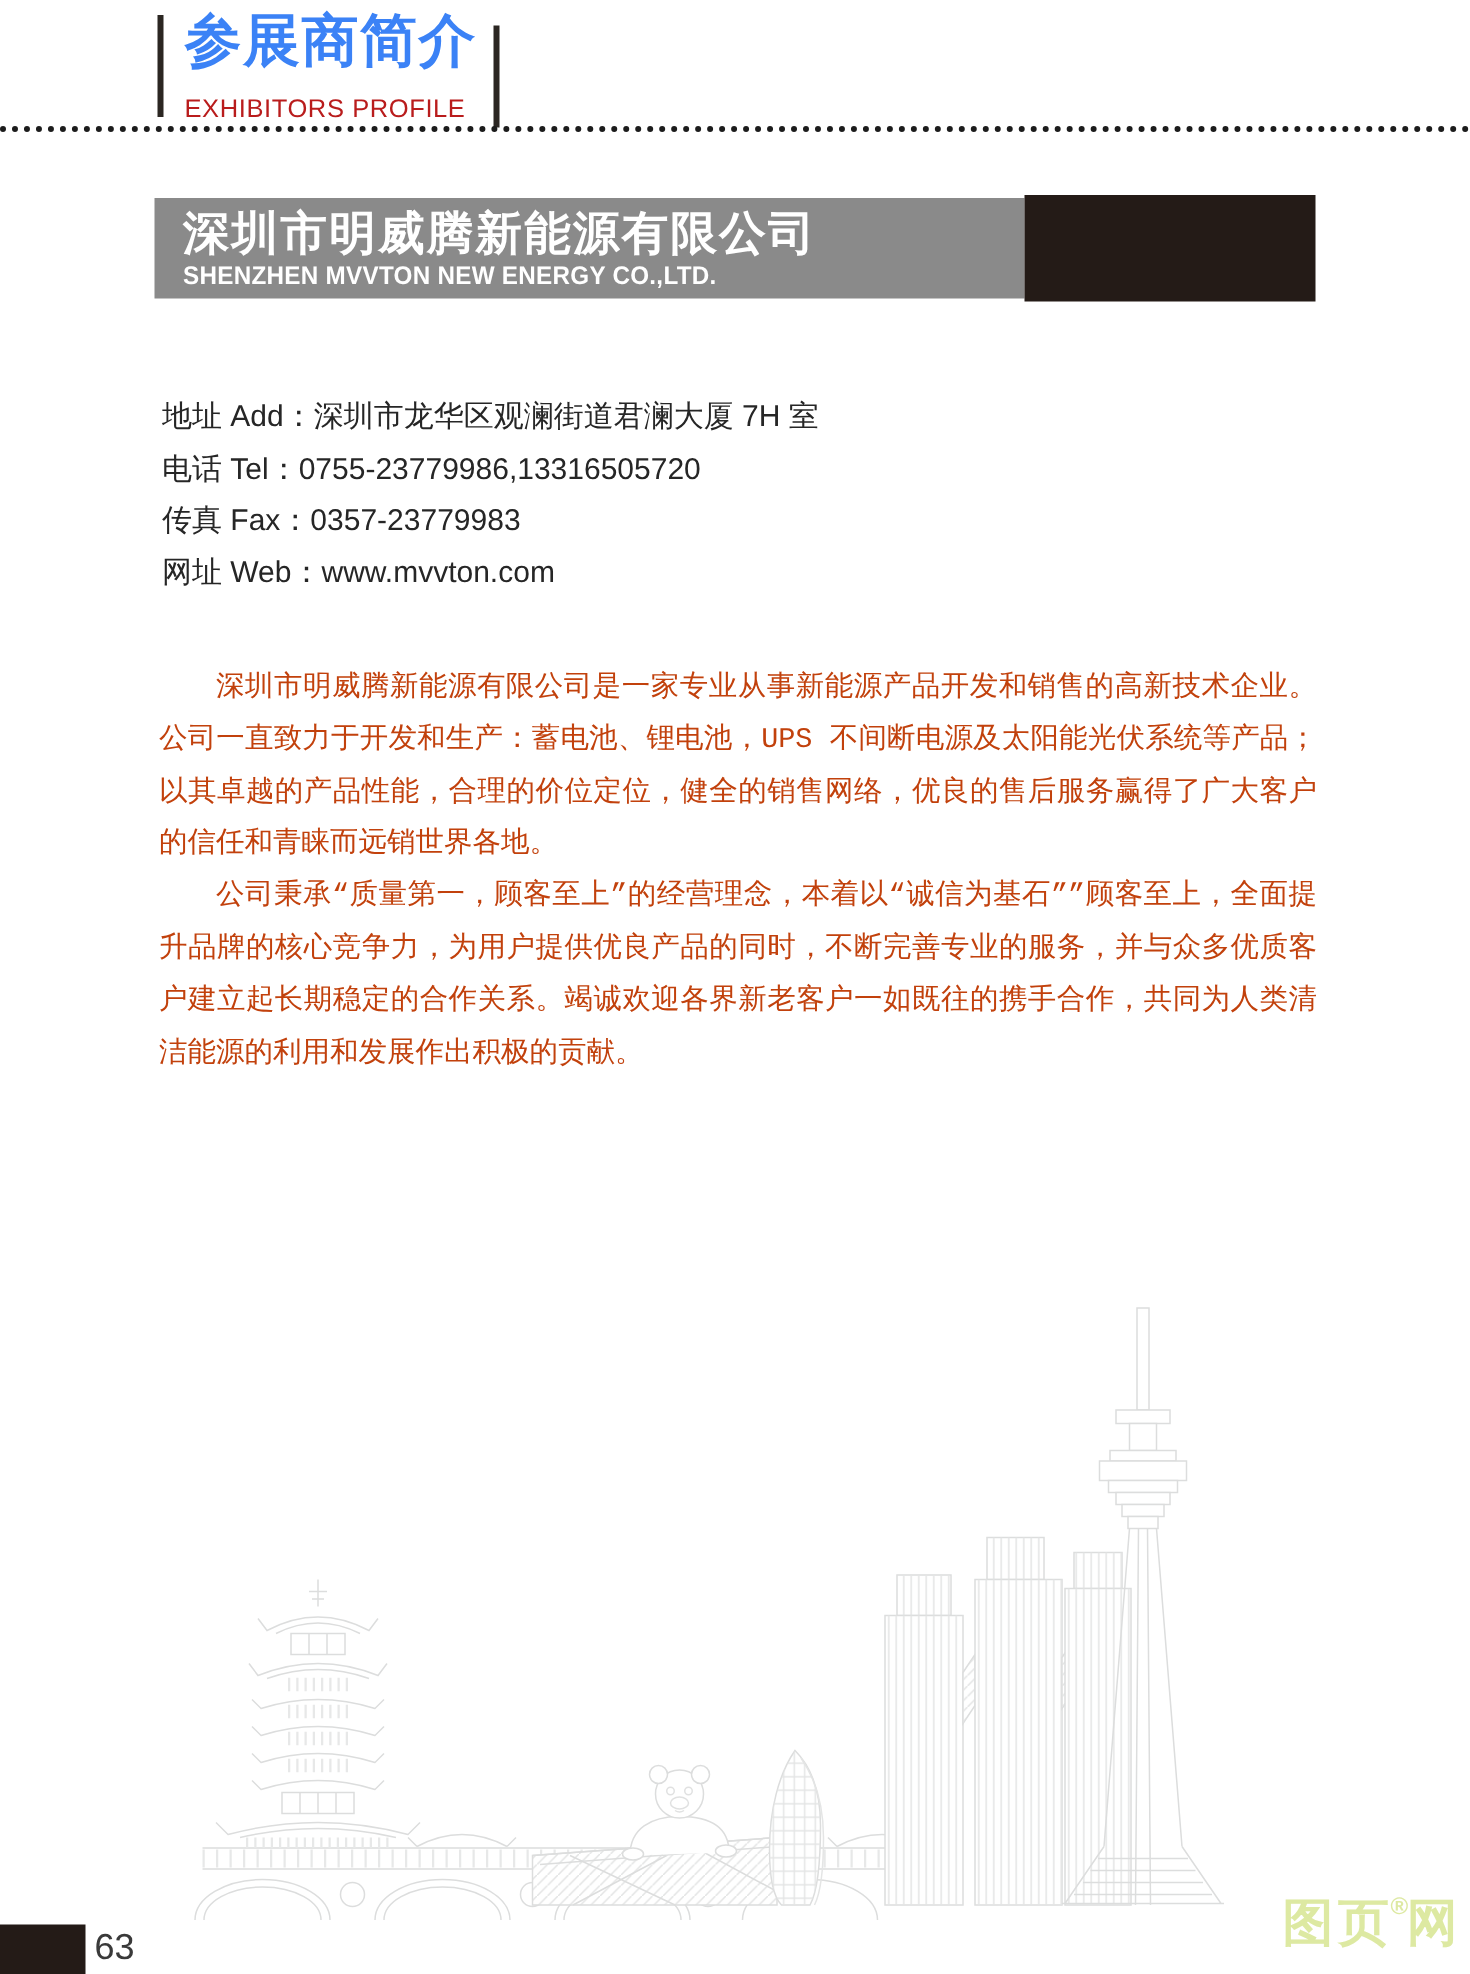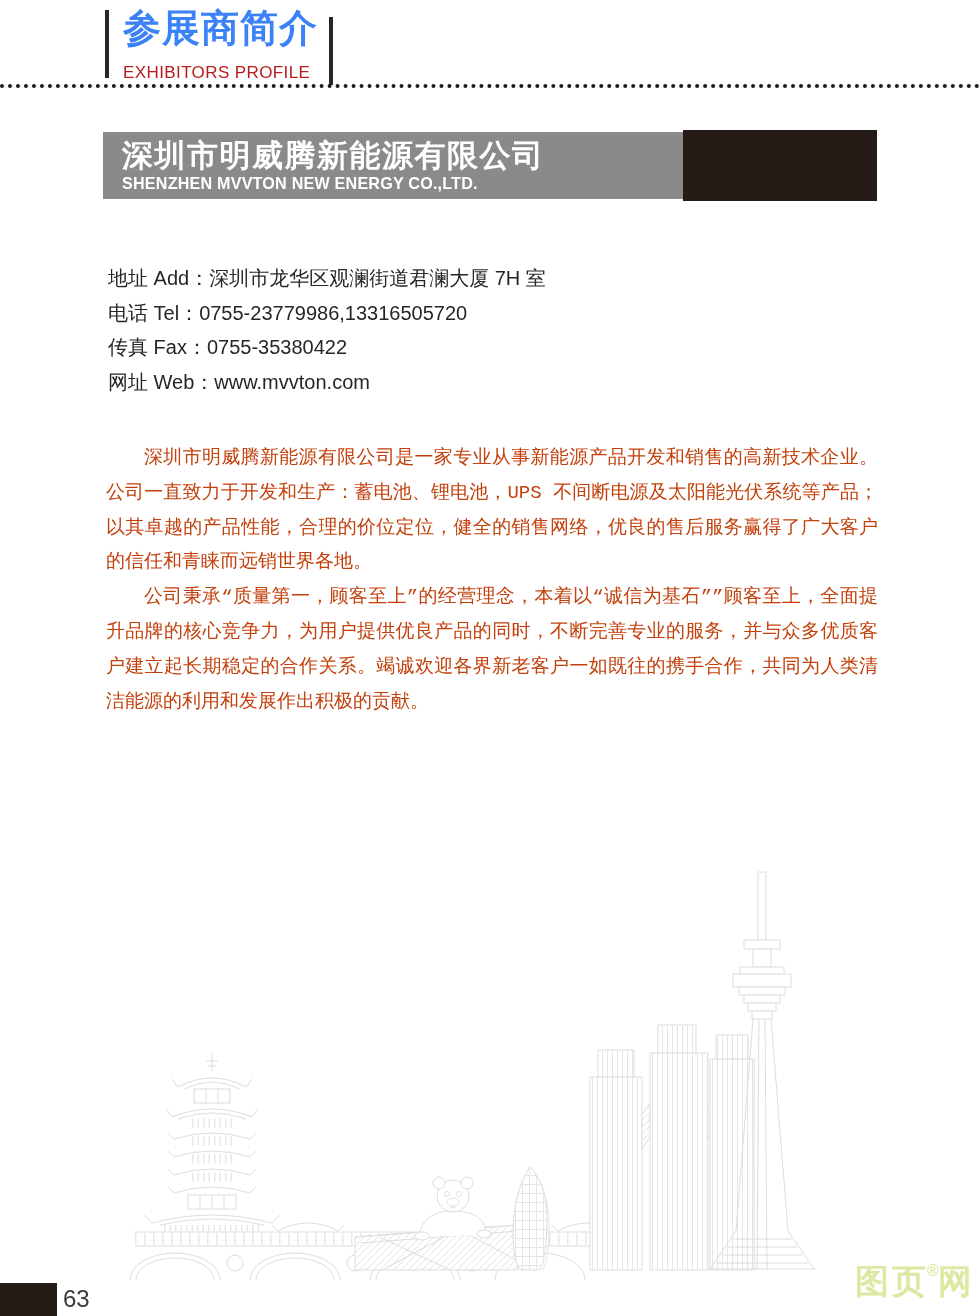--- a/index.html
+++ b/index.html
@@ -77,21 +77,21 @@
 </div>
 
 <div class="contact">
   <div class="contact-row">
     <span class="contact-label">地址 Add：</span><span class="contact-value">深圳市龙华区观澜街道君澜大厦 7H 室</span>
   </div>
   <div class="contact-row">
     <span class="contact-label">电话 Tel：</span><span class="contact-value">0755-23779986,13316505720</span>
   </div>
   <div class="contact-row">
-    <span class="contact-label">传真 Fax：</span><span class="contact-value">0755-35380422</span>
+    <span class="contact-label">传真 Fax：</span><span class="contact-value">0357-23779983</span>
   </div>
   <div class="contact-row">
     <span class="contact-label">网址 Web：</span><span class="contact-value">www.mvvton.com</span>
   </div>
 </div>
 
 <div class="profile">
   <p>深圳市明威腾新能源有限公司是一家专业从事新能源产品开发和销售的高新技术企业。公司一直致力于开发和生产：蓄电池、锂电池，UPS 不间断电源及太阳能光伏系统等产品；以其卓越的产品性能，合理的价位定位，健全的销售网络，优良的售后服务赢得了广大客户的信任和青睐而远销世界各地。</p>
   <p>公司秉承“质量第一，顾客至上”的经营理念，本着以“诚信为基石””顾客至上，全面提升品牌的核心竞争力，为用户提供优良产品的同时，不断完善专业的服务，并与众多优质客户建立起长期稳定的合作关系。竭诚欢迎各界新老客户一如既往的携手合作，共同为人类清洁能源的利用和发展作出积极的贡献。</p>
 </div>

